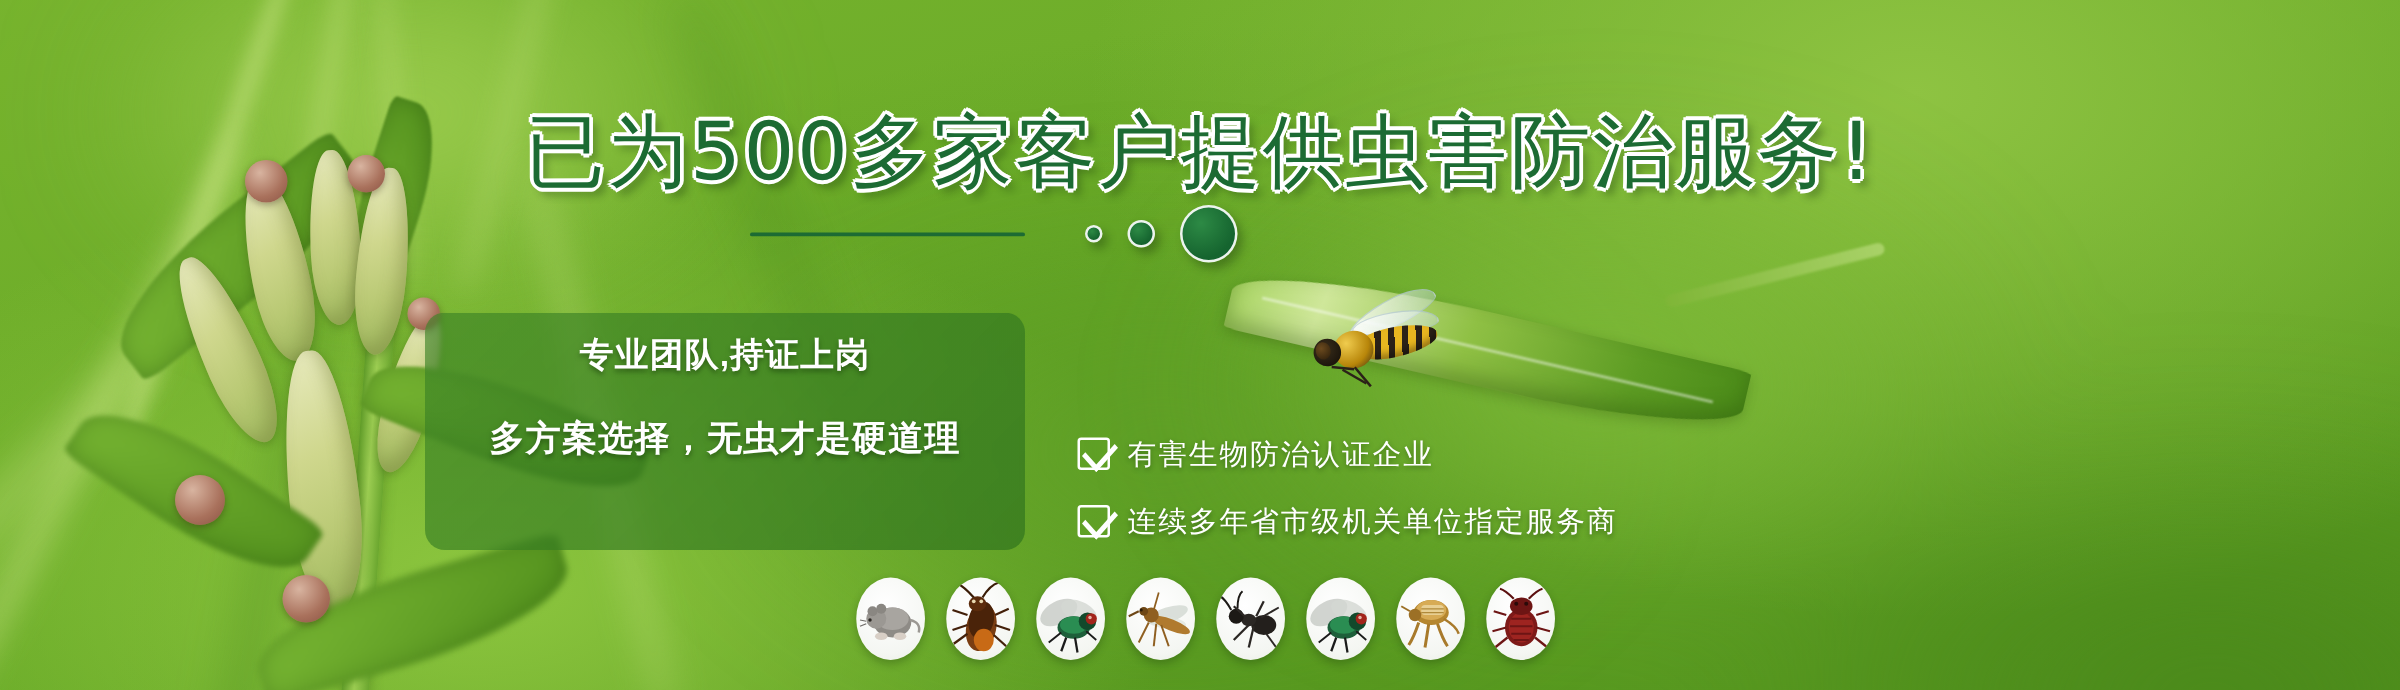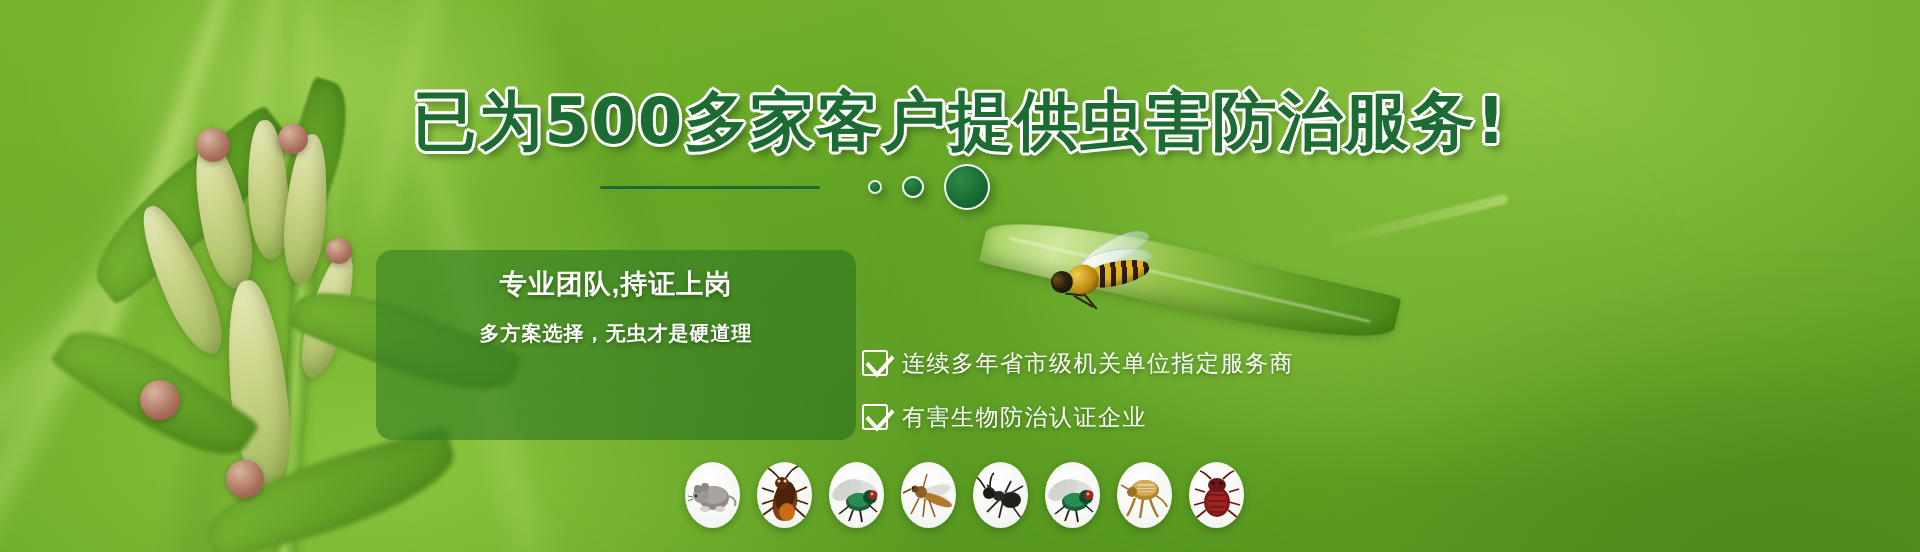--- a/index.html
+++ b/index.html
@@ -105,21 +105,21 @@
   .fly-wing.w1{left:34px;top:-6px;width:78px;height:22px;transform:rotate(-14deg);}
   .fly-wing.w2{left:40px;top:4px;width:70px;height:18px;transform:rotate(6deg);}
   .fly-leg{position:absolute;height:2px;background:#2b2118;transform-origin:left center;}
   .fly-l1{left:26px;top:40px;width:22px;transform:rotate(42deg);}
   .fly-l2{left:36px;top:40px;width:20px;transform:rotate(62deg);}
   .fly-l3{left:18px;top:36px;width:18px;transform:rotate(18deg);}
 
   
   .headline{
     position:absolute;left:0;right:0;top:78px;text-align:center;
-    font-size:64px;font-weight:bold;letter-spacing:2px;white-space:nowrap;
+    font-size:64px;font-weight:normal;letter-spacing:2px;white-space:nowrap;
     color:#1c6b33;
     text-shadow:
       -2px -2px 0 #ffffff, 2px -2px 0 #ffffff, -2px 2px 0 #ffffff, 2px 2px 0 #ffffff,
       -3px 0 0 #ffffff, 3px 0 0 #ffffff, 0 -3px 0 #ffffff, 0 3px 0 #ffffff,
       5px 6px 7px rgba(20,50,10,.45);
     font-family:"DejaVu Sans","Liberation Sans",sans-serif;
   }
   
   .divider{position:absolute;left:600px;top:160px;width:420px;height:52px;}
   .div-line{position:absolute;left:0;top:26px;width:220px;height:3px;background:#1c6b33;border-radius:2px;}
@@ -128,28 +128,27 @@
   .dot.d-s1{left:268px;top:20px;width:14px;height:14px;}
   .dot.d-s2{left:302px;top:16px;width:22px;height:22px;}
   .dot.d-s3{left:344px;top:4px;width:46px;height:46px;}
 
   
   .panel{
     position:absolute;left:340px;top:250px;width:480px;height:190px;
     background:linear-gradient(135deg,rgba(58,130,38,.62),rgba(48,116,30,.70));
     border-radius:16px 16px 16px 16px;
     backdrop-filter:blur(2px);
-    margin-left:36px;
   }
   .panel-line{
     color:#fff;font-weight:bold;white-space:nowrap;text-align:center;
     text-shadow:0 2px 4px rgba(15,45,5,.5);
   }
   .pl1{position:absolute;left:0;right:0;top:16px;font-size:27px;letter-spacing:1px;}
-  .pl2{position:absolute;left:0;right:0;top:70px;font-size:20px;letter-spacing:1px;}
+  .pl2{position:absolute;left:0;right:0;top:82px;font-size:28px;letter-spacing:1px;}
   .pl3{position:absolute;left:0;right:0;top:126px;font-size:28px;letter-spacing:1px;}
 
   
   .bullets{position:absolute;left:862px;top:336px;width:620px;}
   .bullet{display:flex;align-items:center;height:54px;}
   .chk{
     width:26px;height:26px;border:2.5px solid #fff;border-radius:3px;
     position:relative;flex:0 0 auto;margin-right:14px;
   }
   .chk:after{
@@ -238,25 +237,25 @@
   </div>
 
   <div class="panel">
     <div class="panel-line pl1">专业团队,持证上岗</div>
     <div class="panel-line pl2">多方案选择，无虫才是硬道理</div>
   </div>
 
   <div class="bullets">
     <div class="bullet">
       <div class="chk"></div>
-      <div class="bullet-text">连续多年省市级机关单位指定服务商</div>
+      <div class="bullet-text">有害生物防治认证企业</div>
     </div>
     <div class="bullet">
       <div class="chk"></div>
-      <div class="bullet-text">有害生物防治认证企业</div>
+      <div class="bullet-text">连续多年省市级机关单位指定服务商</div>
     </div>
   </div>
 
   <div class="pests">
 
     <div class="pest">
       <svg viewBox="0 0 55 66">
         <ellipse cx="29" cy="36" rx="15" ry="12" fill="#8e8b86"></ellipse>
         <ellipse cx="29" cy="33" rx="13" ry="9" fill="#a8a5a0"></ellipse>
         <circle cx="16" cy="33" r="8" fill="#9b9893"></circle>

